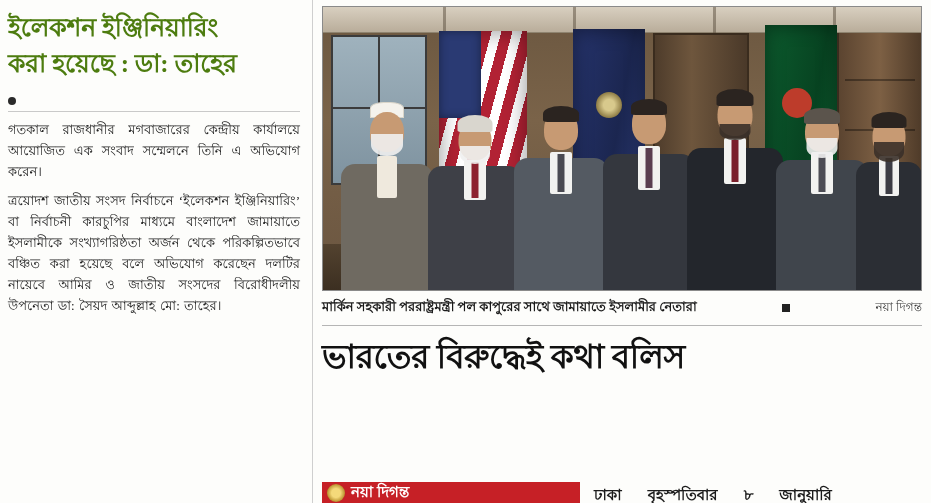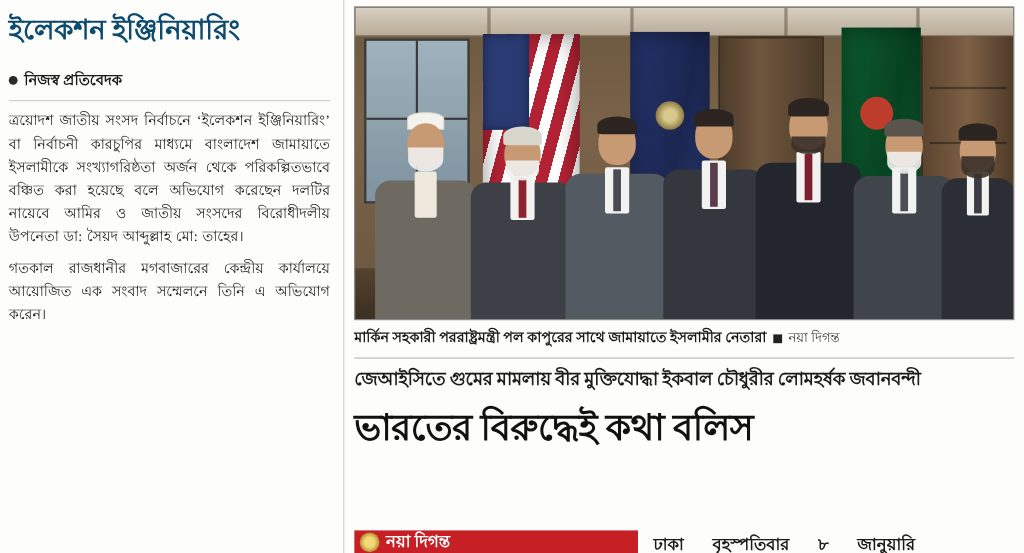--- a/index.html
+++ b/index.html
@@ -21,21 +21,21 @@
     position: absolute;
     left: 0; top: 0;
     width: 310px; height: 503px;
     padding: 6px 10px 0 8px;
     background: #fdfdfb;
   }
 
   .headline-left {
     font-family: "Liberation Serif", serif;
     font-weight: bold;
-    color: #0c4a6e;
+    color: #4d7c0f;
     font-size: 25px;
     line-height: 1.42;
     letter-spacing: -0.2px;
     margin: 4px 0 0 0;
   }
   .headline-left div { white-space: nowrap; }
 
   .byline-row {
     display: flex;
     align-items: center;
@@ -238,20 +238,21 @@
   .photo-caption {
     display: flex;
     align-items: center;
     gap: 6px;
     width: 600px;
     margin-top: 6px;
     font-family: "Liberation Serif", serif;
     font-weight: bold;
     font-size: 13px;
     color: #1a1a1a;
+    justify-content: space-between;
   }
   .cap-sq {
     display: inline-block;
     width: 8px; height: 8px;
     background: #222;
     flex: none;
   }
   .cap-src { font-weight: normal; color: #3a3a3a; font-size: 12px; }
 
   .rule-thick {
@@ -329,32 +330,32 @@
 </style>
 </head>
 <body>
 
 <div id="page">
 
   <div id="left-col">
 
     <div class="headline-left">
       <div>ইলেকশন ইঞ্জিনিয়ারিং</div>
+      <div>করা হয়েছে : ডা: তাহের</div>
     </div>
 
     <div class="byline-row">
       <span class="bullet-dot"></span>
-      <span class="byline-text">নিজস্ব প্রতিবেদক</span>
     </div>
 
     <hr class="rule">
 
     <div class="body-left">
+      <p>গতকাল রাজধানীর মগবাজারের কেন্দ্রীয় কার্যালয়ে আয়োজিত এক সংবাদ সম্মেলনে তিনি এ অভিযোগ করেন।</p>
       <p>ত্রয়োদশ জাতীয় সংসদ নির্বাচনে ‘ইলেকশন ইঞ্জিনিয়ারিং’ বা নির্বাচনী কারচুপির মাধ্যমে বাংলাদেশ জামায়াতে ইসলামীকে সংখ্যাগরিষ্ঠতা অর্জন থেকে পরিকল্পিতভাবে বঞ্চিত করা হয়েছে বলে অভিযোগ করেছেন দলটির নায়েবে আমির ও জাতীয় সংসদের বিরোধীদলীয় উপনেতা ডা: সৈয়দ আব্দুল্লাহ মো: তাহের।</p>
-      <p>গতকাল রাজধানীর মগবাজারের কেন্দ্রীয় কার্যালয়ে আয়োজিত এক সংবাদ সম্মেলনে তিনি এ অভিযোগ করেন।</p>
     </div>
   </div>
 
   <div id="col-sep"></div>
 
   <div id="right-col">
 
     <div class="photo-frame">
       <div class="photo-inner">
         <div class="wall"></div>
@@ -448,21 +449,20 @@
     </div>
 
     <div class="photo-caption">
       <span>মার্কিন সহকারী পররাষ্ট্রমন্ত্রী পল কাপুরের সাথে জামায়াতে ইসলামীর নেতারা</span>
       <span class="cap-sq"></span>
       <span class="cap-src">নয়া দিগন্ত</span>
     </div>
 
     <hr class="rule-thick">
 
-    <div class="kicker">জেআইসিতে গুমের মামলায় বীর মুক্তিযোদ্ধা ইকবাল চৌধুরীর লোমহর্ষক জবানবন্দী</div>
 
     <div class="headline-right">
       <div class="line2">ভারতের বিরুদ্ধেই কথা বলিস</div>
     </div>
   </div>
 
   <div class="bottom-strip">
     <div class="logo-box">
       <span class="logo-seal"></span>
       <span class="logo-text">নয়া দিগন্ত</span>

